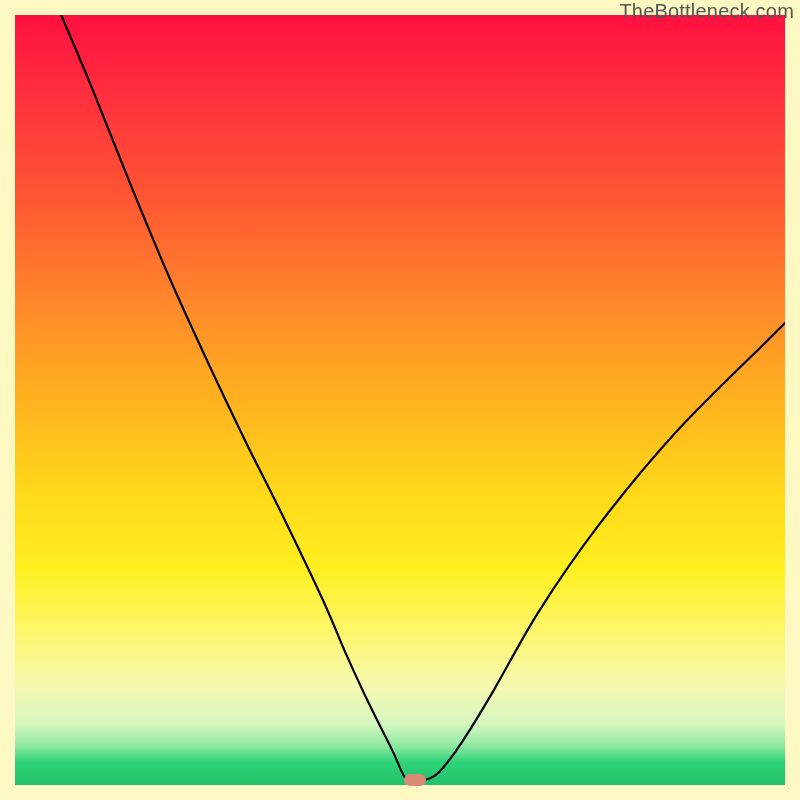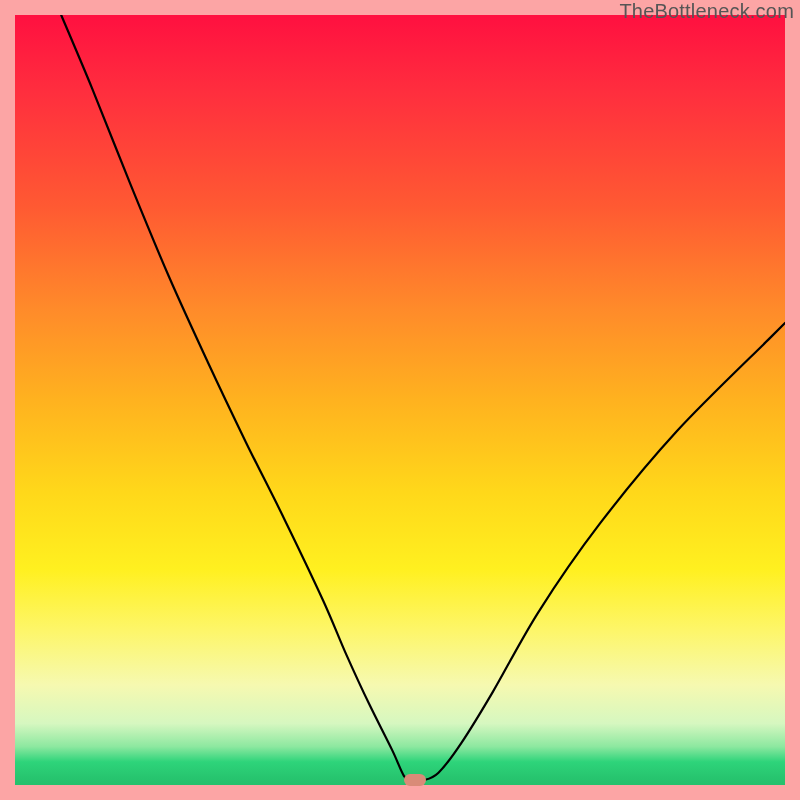--- a/index.html
+++ b/index.html
@@ -8,21 +8,21 @@
     width: 800px;
     height: 800px;
     background: #000;
     overflow: hidden;
     font-family: Arial, Helvetica, sans-serif;
   }
   .stage {
     position: relative;
     width: 800px;
     height: 800px;
-    background: #fca5a5;
+    background: #fef9c3;
   }
   .plot {
     position: absolute;
     left: 15px;
     top: 15px;
     width: 770px;
     height: 770px;
     background: linear-gradient(
       to bottom,
       #ff1040 0%,

